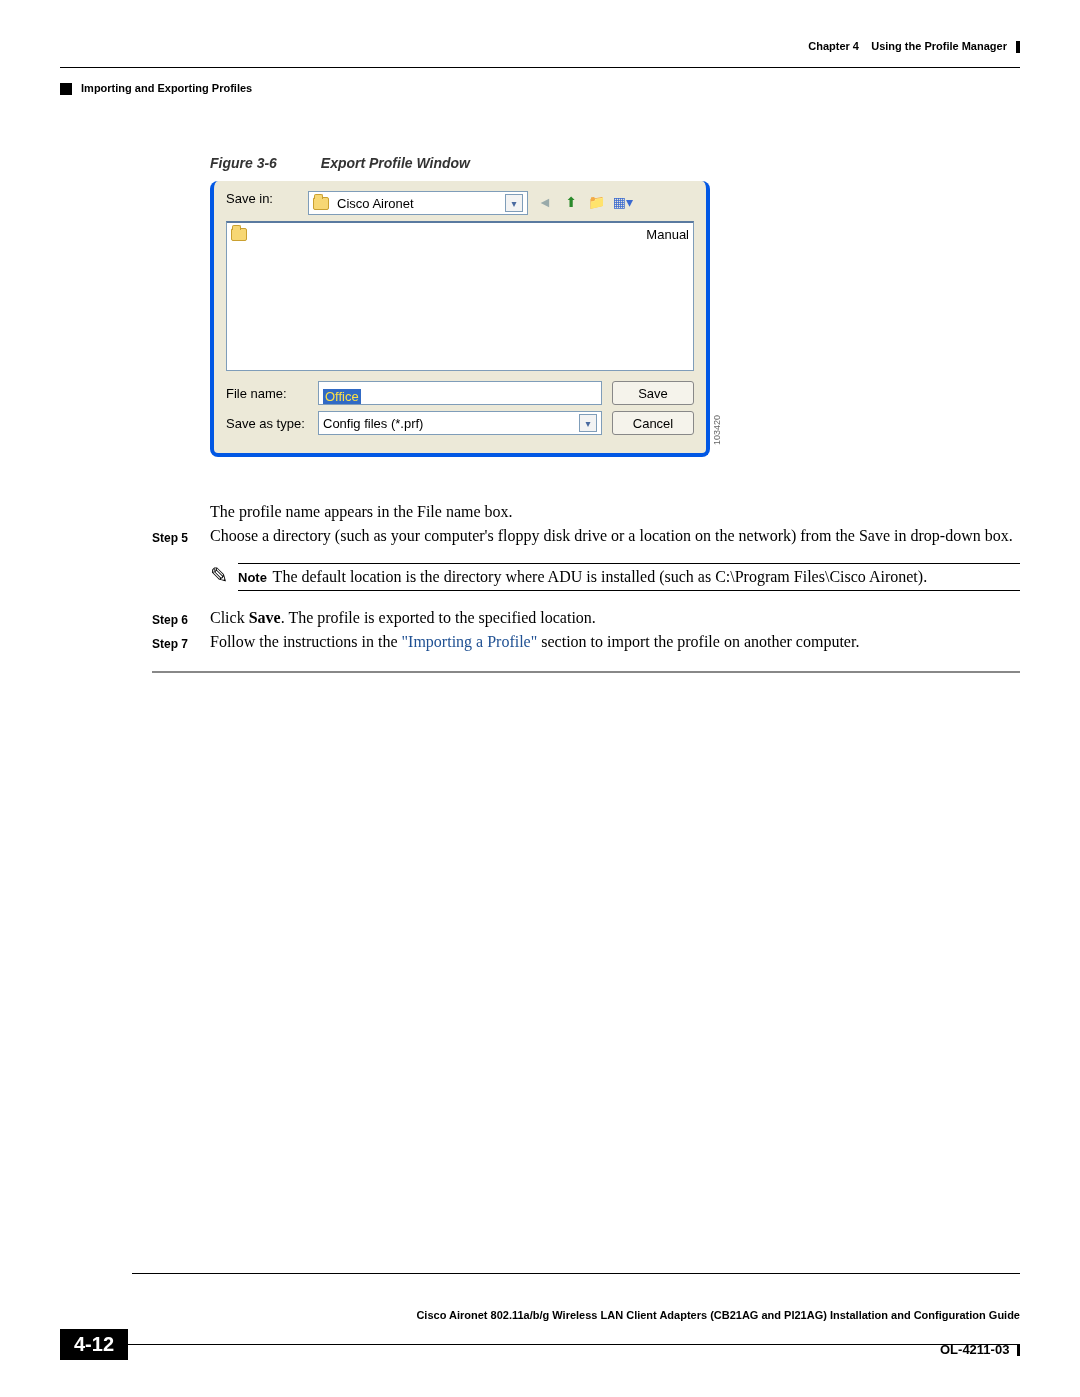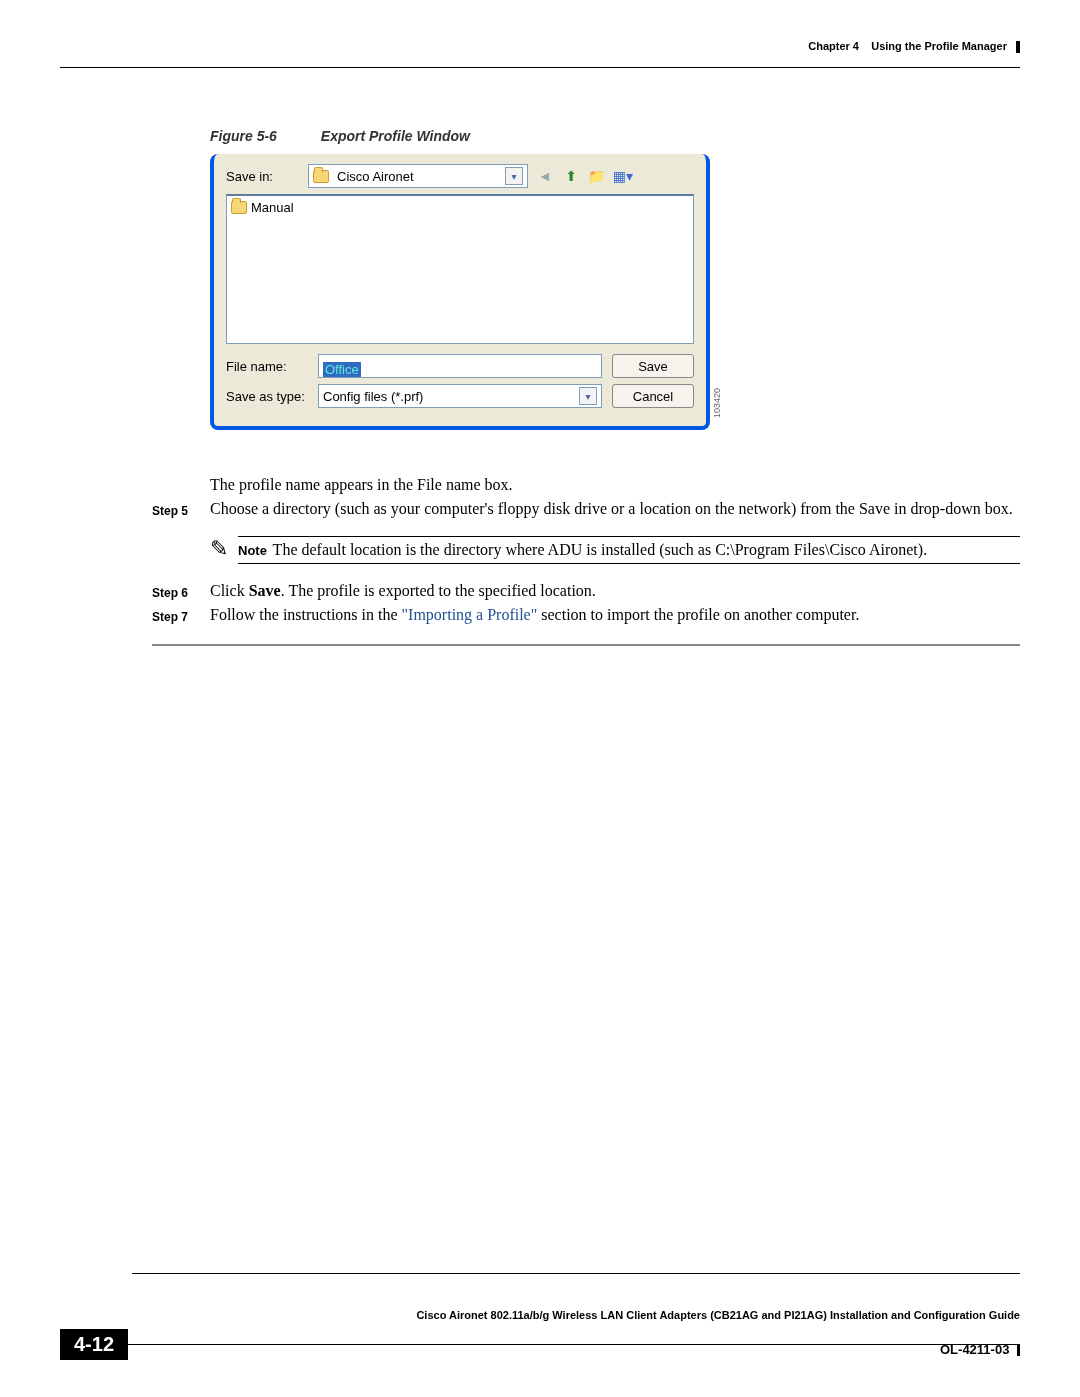--- a/index.html
+++ b/index.html
@@ -79,54 +79,54 @@
     font-family: Arial, sans-serif;
     font-size:16px;font-weight:bold;color:#fff;
   }
   .help-btn { background: linear-gradient(#6ea8f8,#2a6fe0); border:1px solid #1658c0;}
   .close-btn { background: linear-gradient(#f78b6a,#d44020); border:1px solid #a02000;}
   .dlg-body {
     padding: 10px 12px 12px 12px;
     font-size: 13px;
     color:#000;
   }
-  .dlg-row { display:flex; align-items:center; margin-bottom:6px; }
+  .dlg-row { display:flex; align-items:flex-start; margin-bottom:6px; }
   .dlg-row .lab { width:82px; }
   .combo {
     flex:1;
     height:24px;
     background:#fff;
     border:1px solid #7f9db9;
     display:flex;align-items:center;
     padding:0 4px;
   }
   .combo .txt { flex:1; display:flex; align-items:center; gap:8px; }
   .dd-btn {
     width:18px;height:18px;border:1px solid #7f9db9;background:#f3f3f3;
     display:flex;align-items:center;justify-content:center;font-size:10px;color:#4a6aa0;
   }
   .tool-row { display:flex; gap:4px; margin-left:6px; }
   .tool { width:22px;height:22px;display:flex;align-items:center;justify-content:center;font-size:14px;}
   .listbox {
     background:#fff;border:1px solid #7f9db9;border-top:2px solid #5a7aa0;
     height:150px;padding:4px;margin-bottom:10px;
   }
-  .folder-item { display:flex;align-items:center;gap:4px;font-size:13px; }
+  .folder-item { display:flex;align-items:center;gap:12px;font-size:13px;justify-content:space-between; }
   .folder-ico {
     width:16px;height:13px;background:#f7d774;border:1px solid #caa030;border-radius:2px;position:relative;
   }
   .folder-ico::before {
     content:"";position:absolute;top:-4px;left:0;width:7px;height:4px;background:#f7d774;border:1px solid #caa030;border-bottom:none;border-radius:2px 2px 0 0;
   }
   .bottom-row { display:flex;align-items:center;margin-bottom:6px;gap:10px; }
   .bottom-row .lab { width:82px; }
   .txtfield {
     flex:1;height:24px;background:#fff;border:1px solid #7f9db9;padding:0 4px;display:flex;align-items:center;
   }
-  .sel-text { background:#316ac5;color:#5eead4;padding:0 2px;margin-top:7px; }
+  .sel-text { background:#316ac5;color:#fde047;padding:0 2px;margin-top:7px; }
   .dlg-btn {
     width:82px;height:24px;background:#f5f3eb;border:1px solid #888;border-radius:3px;
     display:flex;align-items:center;justify-content:center;font-size:13px;
   }
   .img-id {
     position:absolute;right:-16px;bottom:8px;
     font-family:Arial,sans-serif;font-size:9px;color:#666;
     writing-mode:vertical-rl;transform:rotate(180deg);
   }
   
@@ -206,23 +206,27 @@
 
 <div class="page">
 
   <div class="hdr">
     <div class="hdr-right">
       <span>Chapter 4</span>&nbsp;&nbsp;&nbsp;
       <span>Using the Profile Manager</span>
       <span class="bar"></span>
     </div>
   </div>
+  <div class="hdr-left" style="position:relative;top:0;">
+    <span class="sq"></span>
+    <span>Importing and Exporting Profiles</span>
+  </div>
 
   <div class="caption">
-    <span class="fig">Figure 5-6</span>
+    <span class="fig">Figure 3-6</span>
     <span>Export Profile Window</span>
   </div>
 
   <div class="dialog">
     <div class="dlg-body">
       <div class="dlg-row">
         <div class="lab">Save in:</div>
         <div class="combo" style="max-width:220px;">
           <div class="txt">
             <span class="folder-ico"></span>

